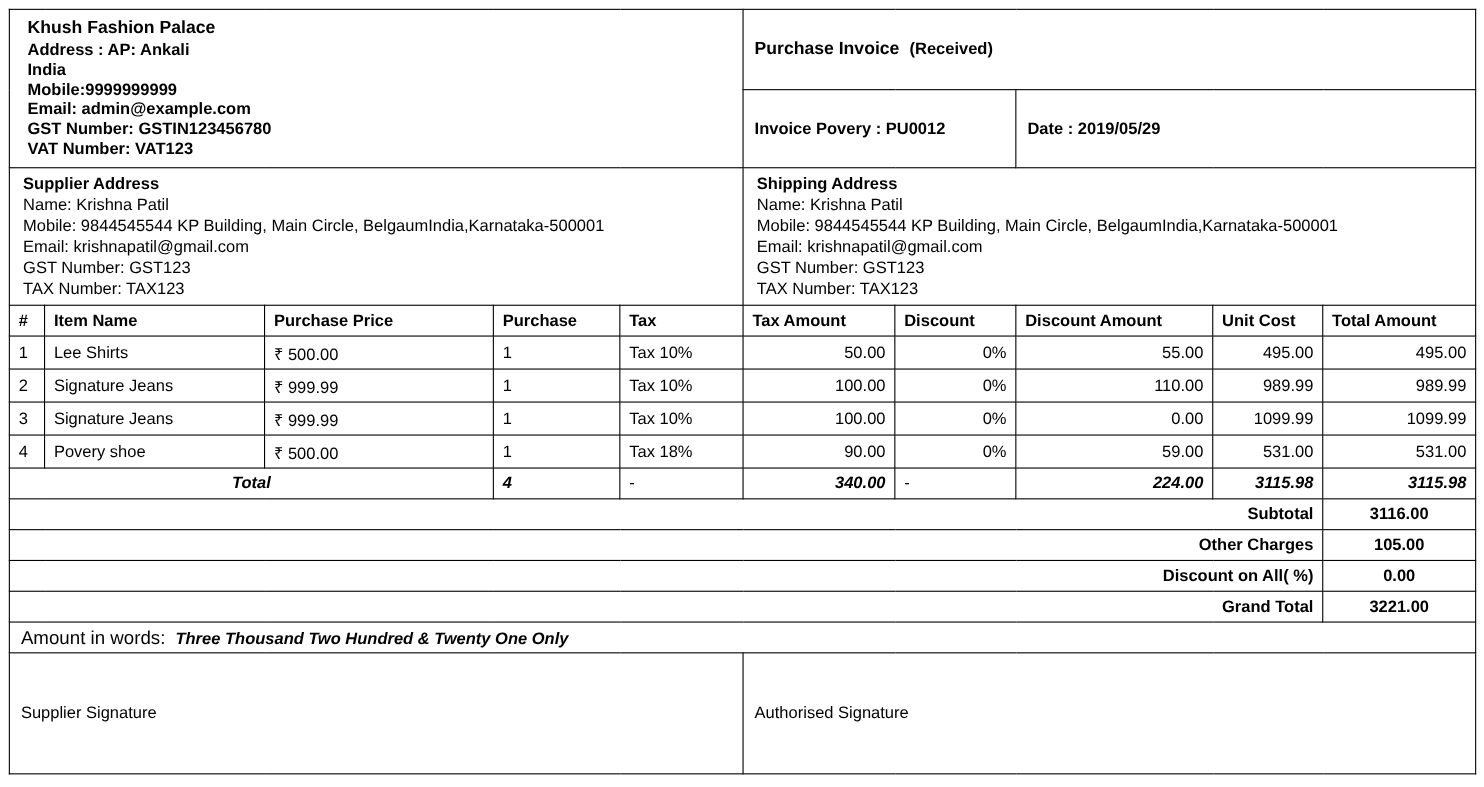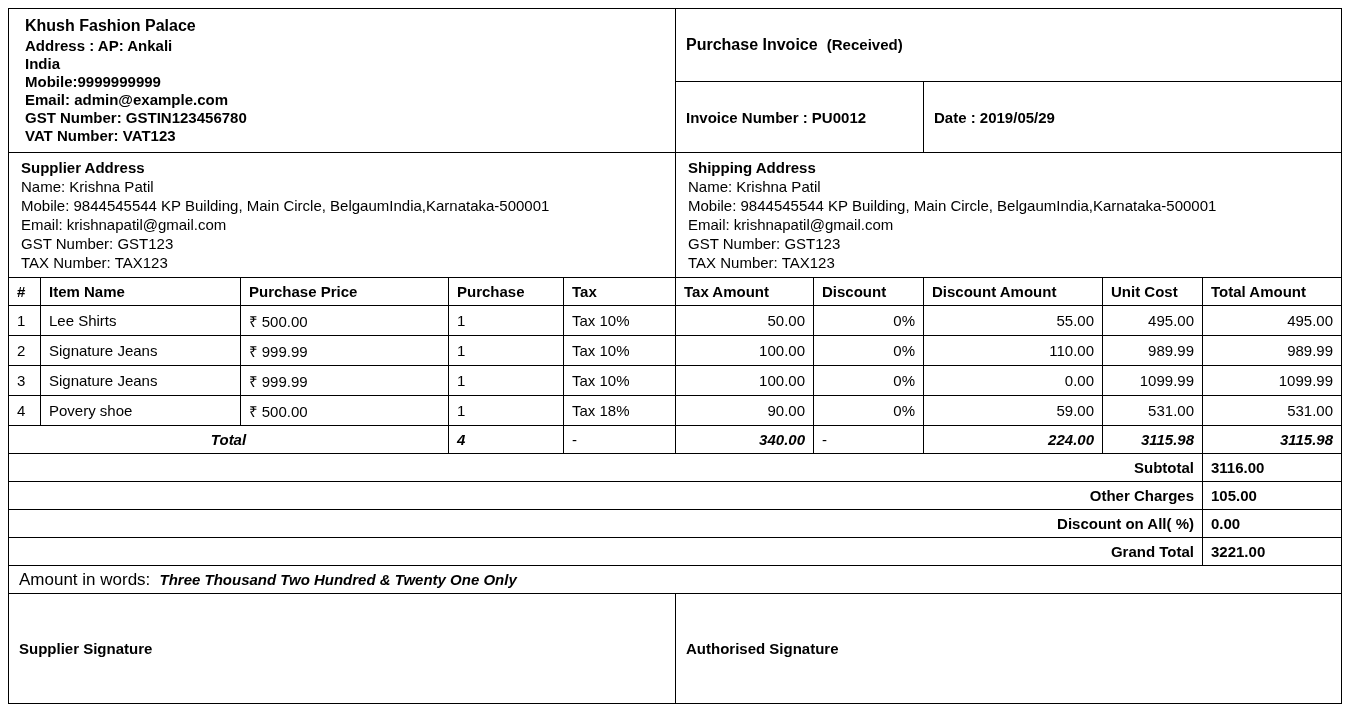--- a/index.html
+++ b/index.html
@@ -53,29 +53,29 @@
 
   
   table.invoice th { font-weight:bold; text-align:left; padding:0 8px; }
   td.cell { padding:0 8px; }
   .num { text-align:right; }
   .bold { font-weight:bold;font-style:italic; }
   .center { text-align:center; }
 
   
   .sum-label { text-align:right; font-weight:bold; padding:0 8px; }
-  .sum-value { text-align:left; font-weight:bold; padding:0 8px; }
+  .sum-value { text-align:center; font-weight:bold; padding:0 8px; }
 
   
   .words-cell { padding:0 10px; }
   .words-label { font-size:17px; }
   .words-value { font-size:15px; font-weight:bold; font-style:italic; margin-left:5px; }
 
   
-  .sig-cell { vertical-align:top; padding:6px 10px; font-size:15px; font-weight:bold; }
+  .sig-cell { vertical-align:top; padding:6px 10px; font-size:15px; font-weight:normal; }
 </style>
 </head>
 <body>
 
 <div class="page">
   <table class="invoice">
     <colgroup>
       <col style="width:32px">
         <col style="width:200px">
         <col style="width:208px">
@@ -98,21 +98,21 @@
         <div class="company-line">Email: admin@example.com</div>
         <div class="company-line">GST Number: GSTIN123456780</div>
         <div class="company-line">VAT Number: VAT123</div>
       </td>
       <td colspan="5" class="title-cell">
         <span class="doc-title">Purchase Invoice</span>
         <span class="doc-title-suffix">(Received)</span>
       </td>
     </tr>
     <tr class="row-meta">
-      <td colspan="2" class="meta-cell">Invoice Number : PU0012</td>
+      <td colspan="2" class="meta-cell">Invoice Povery : PU0012</td>
       <td colspan="3" class="meta-cell">Date : 2019/05/29</td>
     </tr>
 
     <tr class="row-addr">
       <td colspan="5" class="addr-cell">
         <div class="addr-heading">Supplier Address</div>
         <div class="addr-line">Name: Krishna Patil</div>
         <div class="addr-line">Mobile: 9844545544 KP Building, Main Circle, BelgaumIndia,Karnataka-500001</div>
         <div class="addr-line">Email: krishnapatil@gmail.com</div>
         <div class="addr-line">GST Number: GST123</div>

